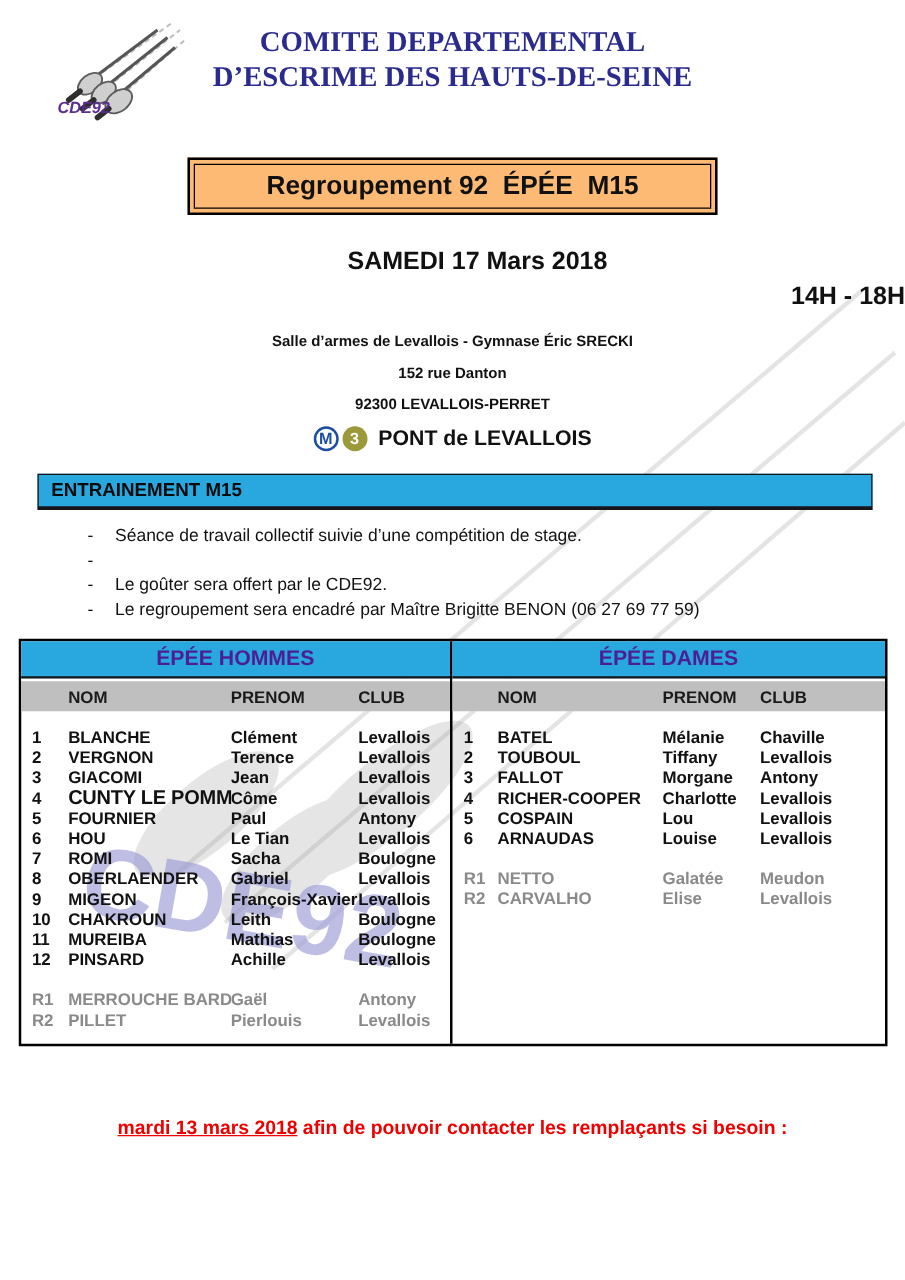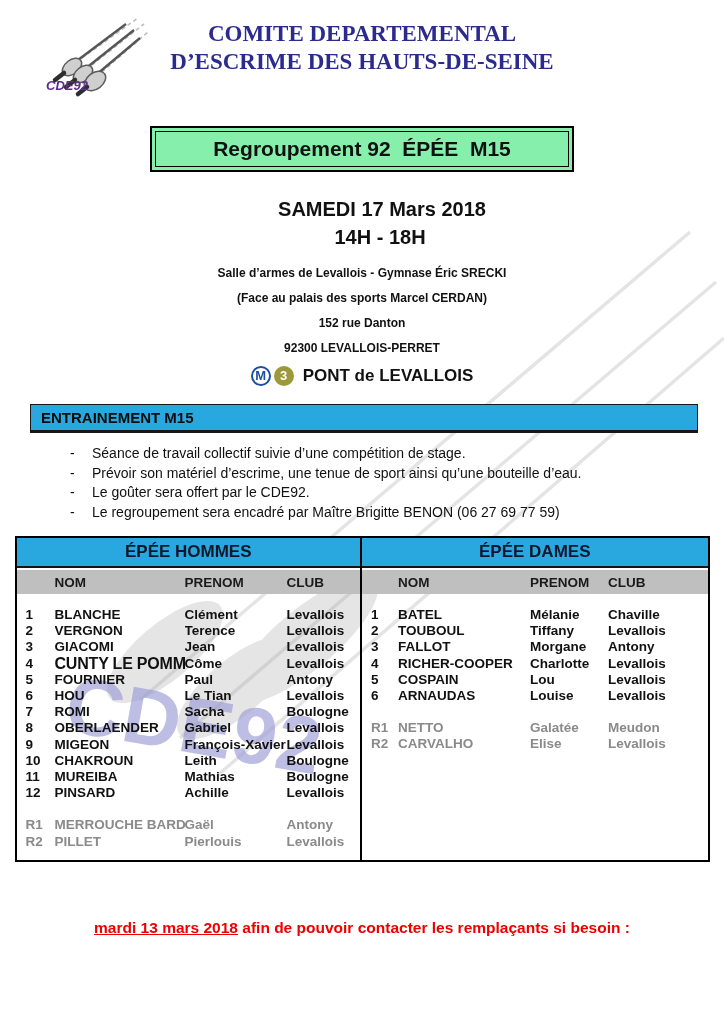--- a/index.html
+++ b/index.html
@@ -20,46 +20,46 @@
   }
   
   .watermark{position:absolute;left:0;top:0;z-index:0;pointer-events:none;}
   .content{position:relative;z-index:1;}
   
   .org-header{padding-top:20px;text-align:center;
     font-family:"Liberation Serif",serif;font-weight:bold;
     font-size:23px;line-height:28px;color:var(--blue);}
   .logo{position:absolute;left:30px;top:10px;}
   
-  .title-box{width:424px;margin:50px auto 0;border:2px solid #000;padding:3px;background:#86efac;}
+  .title-box{width:424px;margin:50px auto 0;border:2px solid #000;padding:3px;background:#fdba74;}
   .title-box-inner{border:1px solid #000;text-align:center;font-size:21px;
     font-weight:bold;padding:5px 0;white-space:pre;}
   
   .event-date{margin-top:26px;text-align:center;font-size:20px;font-weight:bold;padding-left:40px;}
-  .event-time{margin-top:5px;text-align:center;font-size:20px;font-weight:bold;padding-left:36px;}
+  .event-time{margin-top:5px;text-align:right;font-size:20px;font-weight:bold;padding-left:36px;}
   .venue{margin-top:12px;text-align:center;font-size:12px;font-weight:bold;line-height:25px;}
   .metro-row{margin-top:5px;display:flex;justify-content:center;align-items:center;}
   .metro-m{width:20px;height:20px;border-radius:50%;border:2px solid #1C4FA0;color:#1C4FA0;
     background:#fff;font-weight:bold;font-size:13px;line-height:16px;text-align:center;}
   .metro-line{width:20px;height:20px;border-radius:50%;background:#9B993A;color:#fff;
     font-weight:bold;font-size:13px;line-height:20px;text-align:center;margin-left:3px;}
   .metro-station{margin-left:9px;font-size:17px;font-weight:bold;}
   
   .banner{margin:18px 26px 0 30px;height:29px;background:var(--cyan);
     border:1px solid #16161a;border-bottom:3px solid #16161a;
     font-size:15px;font-weight:bold;color:#0b0b0b;padding:4px 0 0 10px;}
   .bullets{margin:11px 40px 0 70px;}
   .bullet-line{display:flex;font-size:14px;line-height:19.5px;white-space:pre-wrap;}
   .bullet-dash{width:22px;flex:none;}
   
   .table-wrap{width:695px;margin:14px auto 0;border:2px solid #000;
     display:grid;grid-template-columns:1fr 1fr;background:transparent;}
   .roster.left{border-right:2px solid #000;}
   .roster-title{height:30px;background:var(--cyan);border-bottom:2px solid #151515;
-    text-align:center;font-size:17px;font-weight:bold;line-height:28px;color:#0f172a;}
+    text-align:center;font-size:17px;font-weight:bold;line-height:28px;color:#4c1d95;}
   .roster-cols{height:26px;background:var(--gray-band);border-top:2px solid #fff;
     display:grid;font-size:13.5px;font-weight:bold;line-height:26px;color:#1a1a1a;}
   .roster.left .roster-cols,.roster.left .trow{grid-template-columns:38px 130px 102px 1fr;}
   .roster.right .roster-cols,.roster.right .trow{grid-template-columns:36px 132px 78px 1fr;}
   .roster-body{padding:13px 0 10px 0;min-height:257px;}
   .trow{display:grid;font-size:13.5px;font-weight:bold;line-height:16.2px;}
   .trow span{overflow:hidden;white-space:nowrap;}
   .c-num{padding-left:9px;}
   .c-nom.small{font-size:16px;letter-spacing:-0.2px;line-height:16.2px;}
   .reserve-rows{margin-top:16px;}
@@ -119,41 +119,39 @@
 
   <div class="title-box">
     <div class="title-box-inner">Regroupement 92  ÉPÉE  M15</div>
   </div>
 
   <div class="event-date">SAMEDI 17 Mars 2018</div>
   <div class="event-time">14H - 18H</div>
 
   <div class="venue">
     <div>Salle d’armes de Levallois - Gymnase Éric SRECKI</div>
-    <div>(Face au palais des sports Marcel CERDAN)</div>
     <div>152 rue Danton</div>
     <div>92300 LEVALLOIS-PERRET</div>
   </div>
 
   <div class="metro-row">
     <span class="metro-m">M</span>
     <span class="metro-line">3</span>
     <span class="metro-station">PONT de LEVALLOIS</span>
   </div>
 
   <div class="banner">ENTRAINEMENT M15</div>
 
   <div class="bullets">
     <div class="bullet-line">
       <span class="bullet-dash">-</span>
       <span>Séance de travail collectif suivie d’une compétition de stage.</span>
     </div>
     <div class="bullet-line">
       <span class="bullet-dash">-</span>
-      <span>Prévoir son matériel d’escrime, une tenue de sport ainsi qu’une bouteille d’eau.</span>
     </div>
     <div class="bullet-line">
       <span class="bullet-dash">-</span>
       <span>Le goûter sera offert par le CDE92.</span>
     </div>
     <div class="bullet-line">
       <span class="bullet-dash">-</span>
       <span>Le regroupement sera encadré par Maître Brigitte BENON (06 27 69 77 59)</span>
     </div>
   </div>

